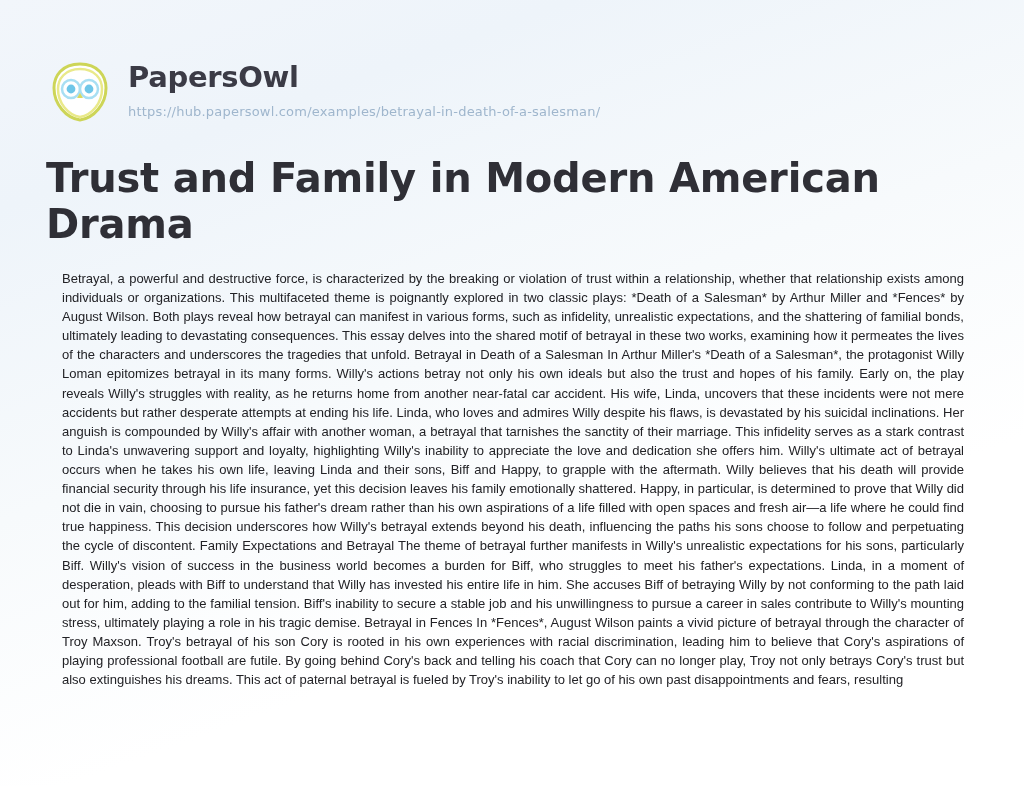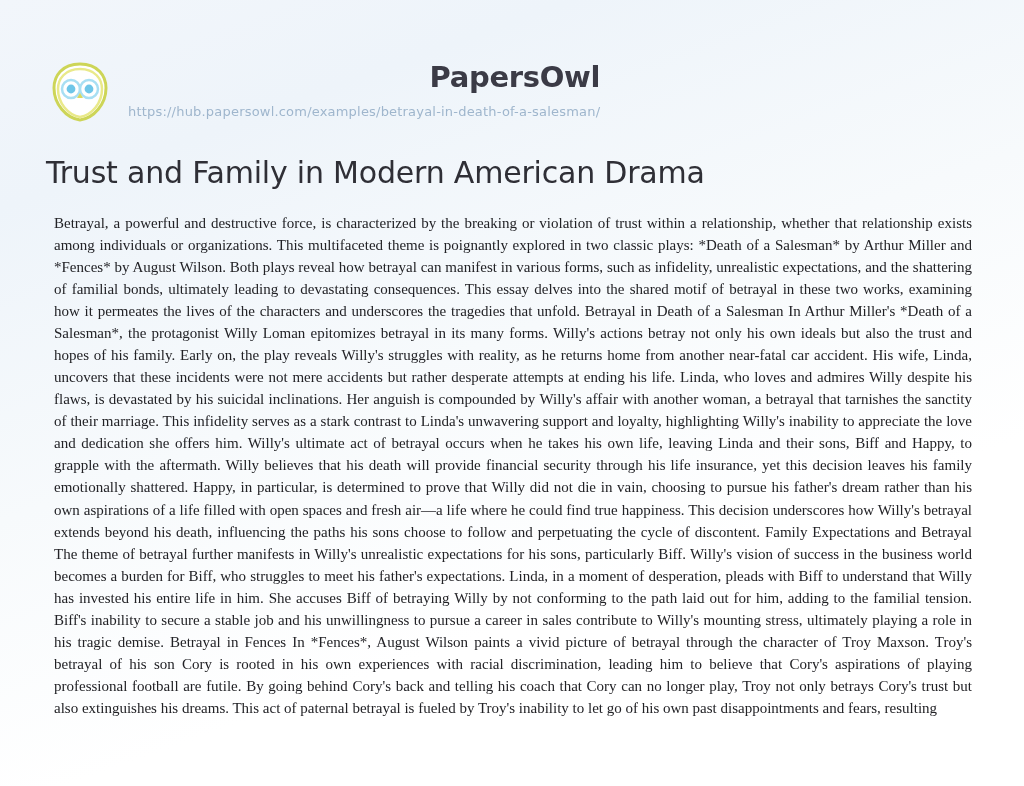--- a/index.html
+++ b/index.html
@@ -38,21 +38,20 @@
   .logo-mark {
     width: 64px;
     height: 64px;
     margin-right: 16px;
     flex: 0 0 auto;
     position: relative;
     top: 8px;
   }
   .brand-block {
     padding-top: 10px;
-    text-align: right;
   }
   .brand-name {
     font-family: "DejaVu Sans", sans-serif;
     font-size: 29px;
     font-weight: bold;
     color: #3b3b46;
     letter-spacing: -0.3px;
     line-height: 1.1;
   }
   .brand-url {
@@ -63,33 +62,33 @@
     letter-spacing: 0.2px;
     word-break: break-all;
   }
 
   
   .article {
     padding: 36px 44px 0 46px;
   }
   .article-title {
     font-family: "DejaVu Sans", sans-serif;
-    font-size: 30px;
-    font-weight: normal;
+    font-size: 40px;
+    font-weight: bold;
     color: #2f2f36;
     margin: 0 0 22px 0;
     letter-spacing: -0.2px;
   }
   .article-body {
-    font-family: Liberation Serif, serif;
-    font-size: 15px;
+    font-family: Liberation Sans, sans-serif;
+    font-size: 13px;
     line-height: 1.47;
     color: #222226;
     text-align: justify;
-    margin: 8px;
+    margin: 16px;
   }
 </style>
 </head>
 <body>
 
 <div class="page">
   <div class="content-card">
 
     <div class="header">
       <div class="logo-mark">

